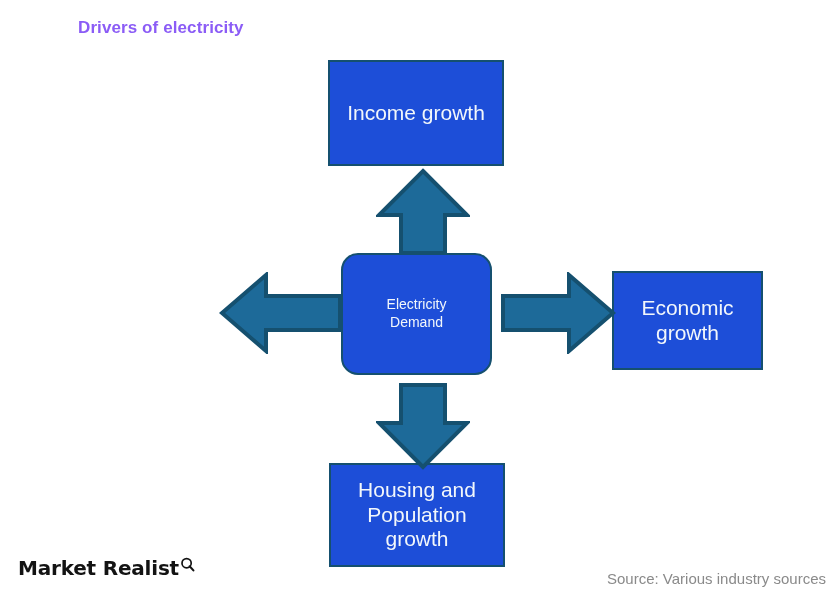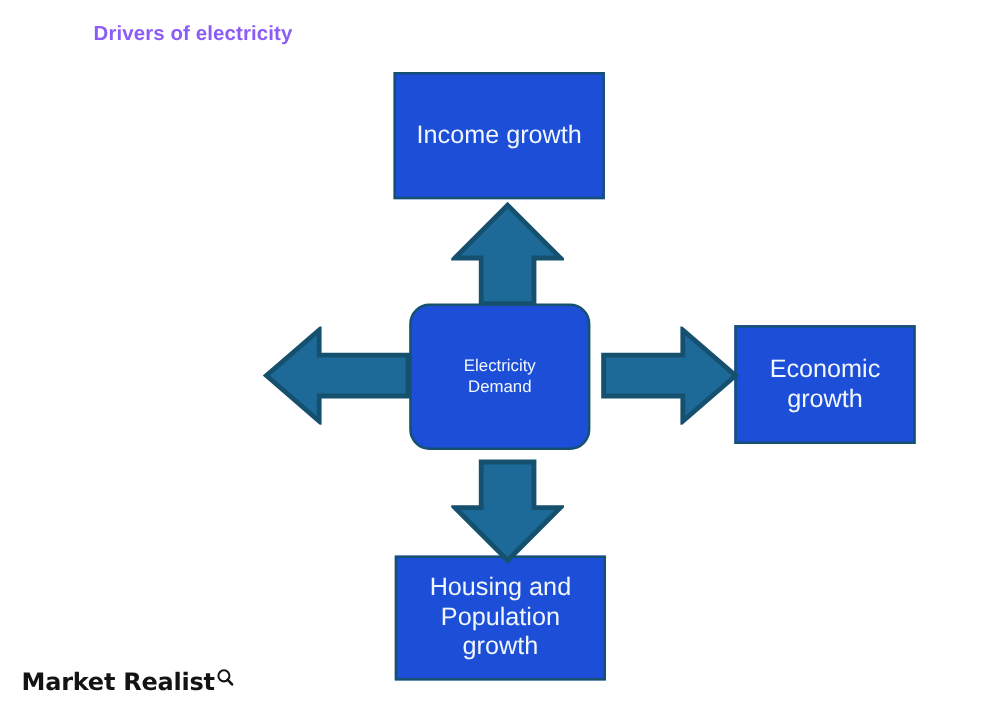--- a/index.html
+++ b/index.html
@@ -164,14 +164,15 @@
   <div class="brand">
     <span class="brand-name">Market Realist</span>
     <span class="brand-mark">
       <svg width="15" height="15" viewBox="0 0 15 15">
         <circle cx="6.6" cy="6.2" r="4.6" fill="none" stroke="#131313" stroke-width="1.7"></circle>
         <line x1="9.6" y1="9.3" x2="13.4" y2="13.4" stroke="#131313" stroke-width="2.1" stroke-linecap="round"></line>
       </svg>
     </span>
   </div>
 
+  <div class="source-note">Source: Various industry sources</div>
 
 </div>
 
 </body></html>

